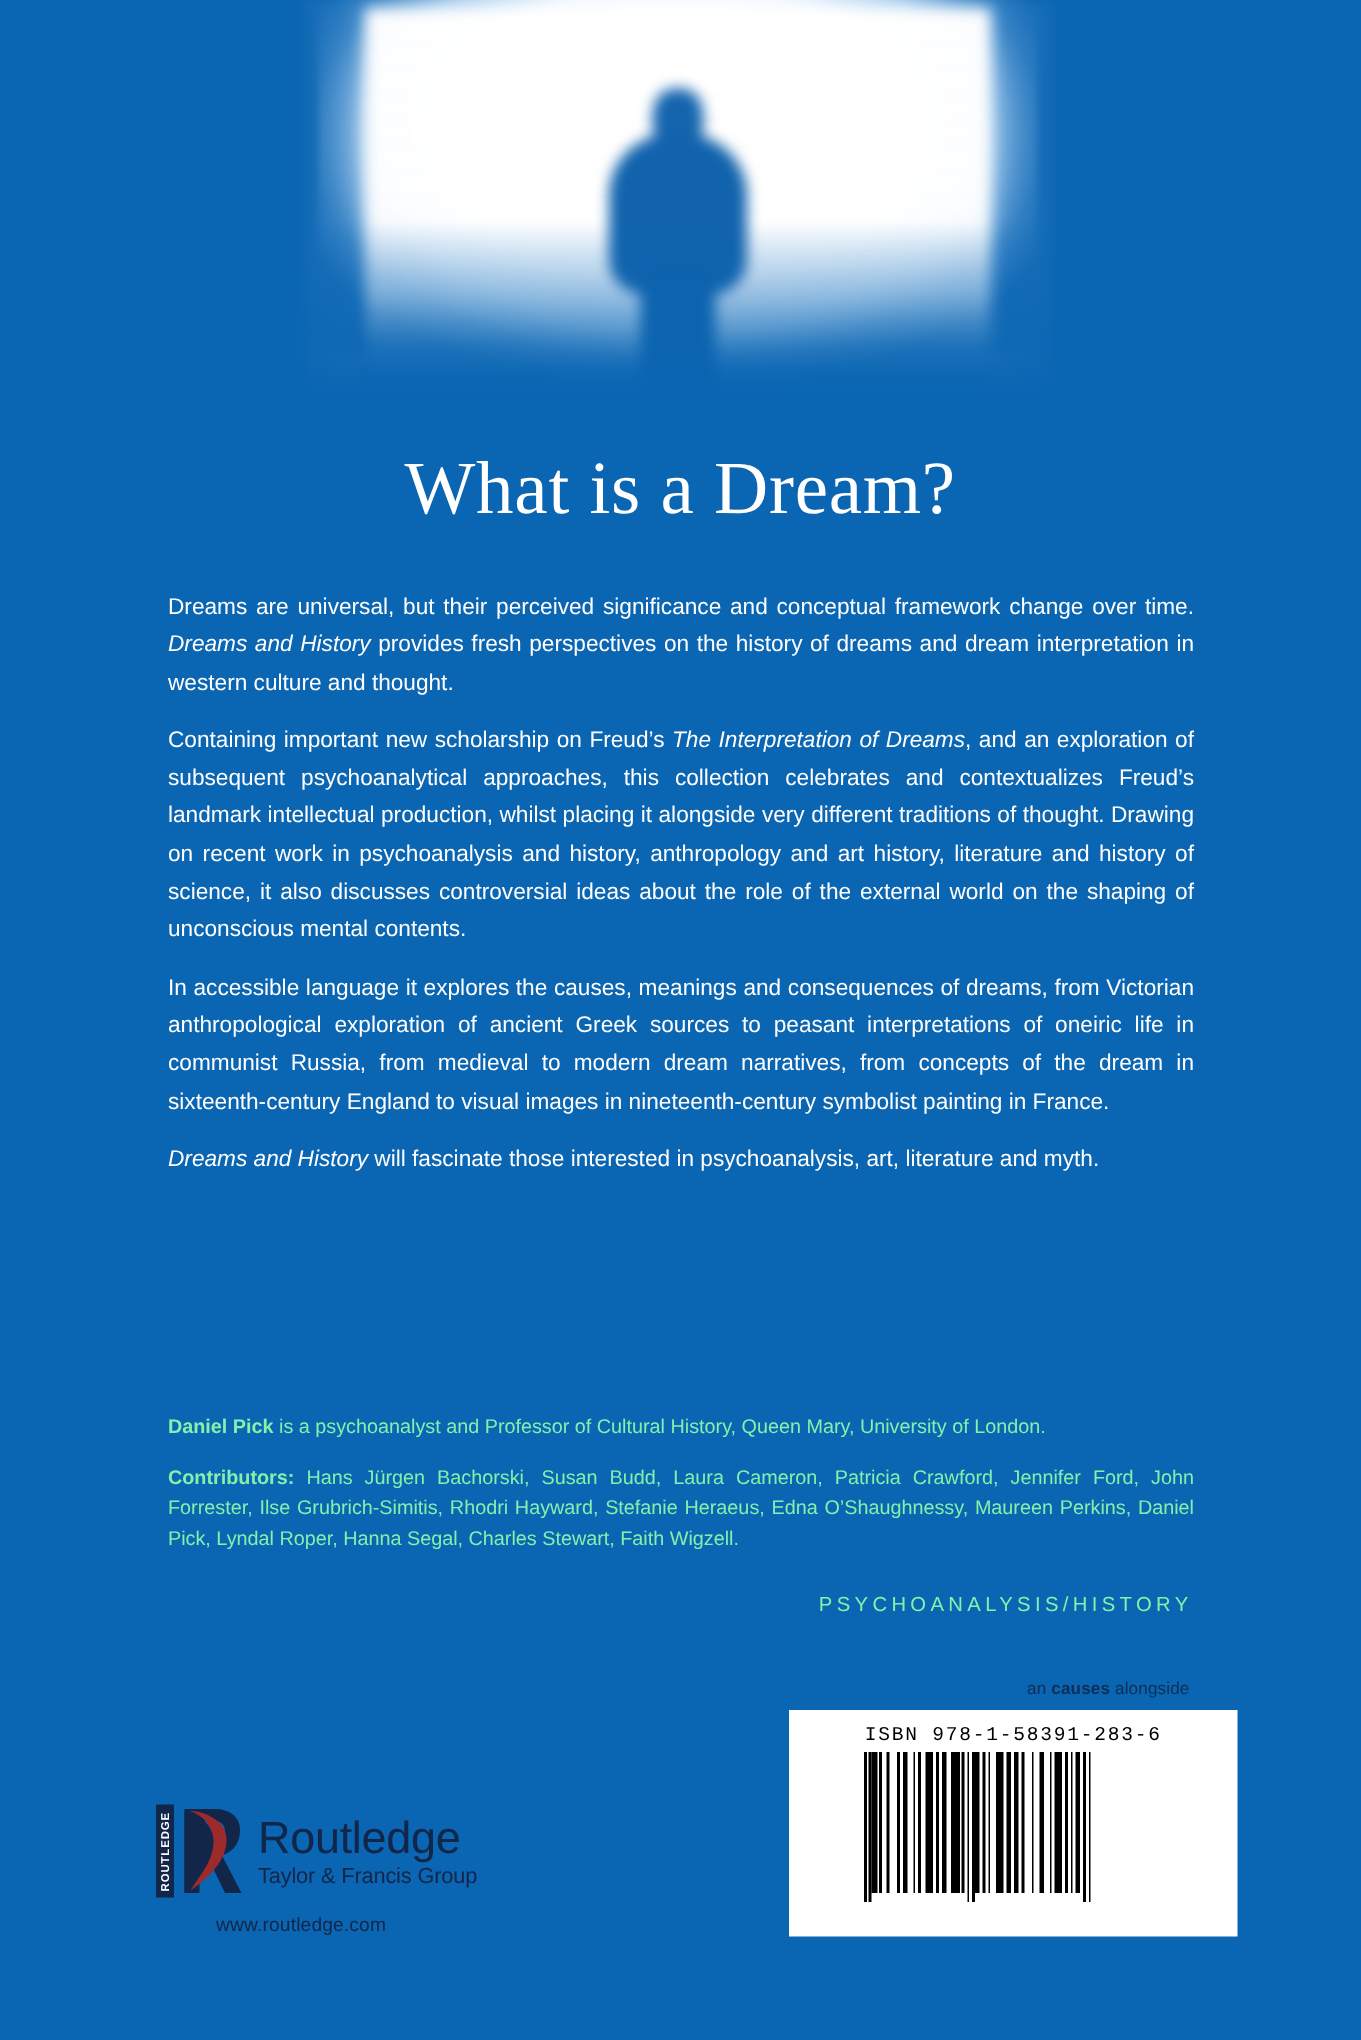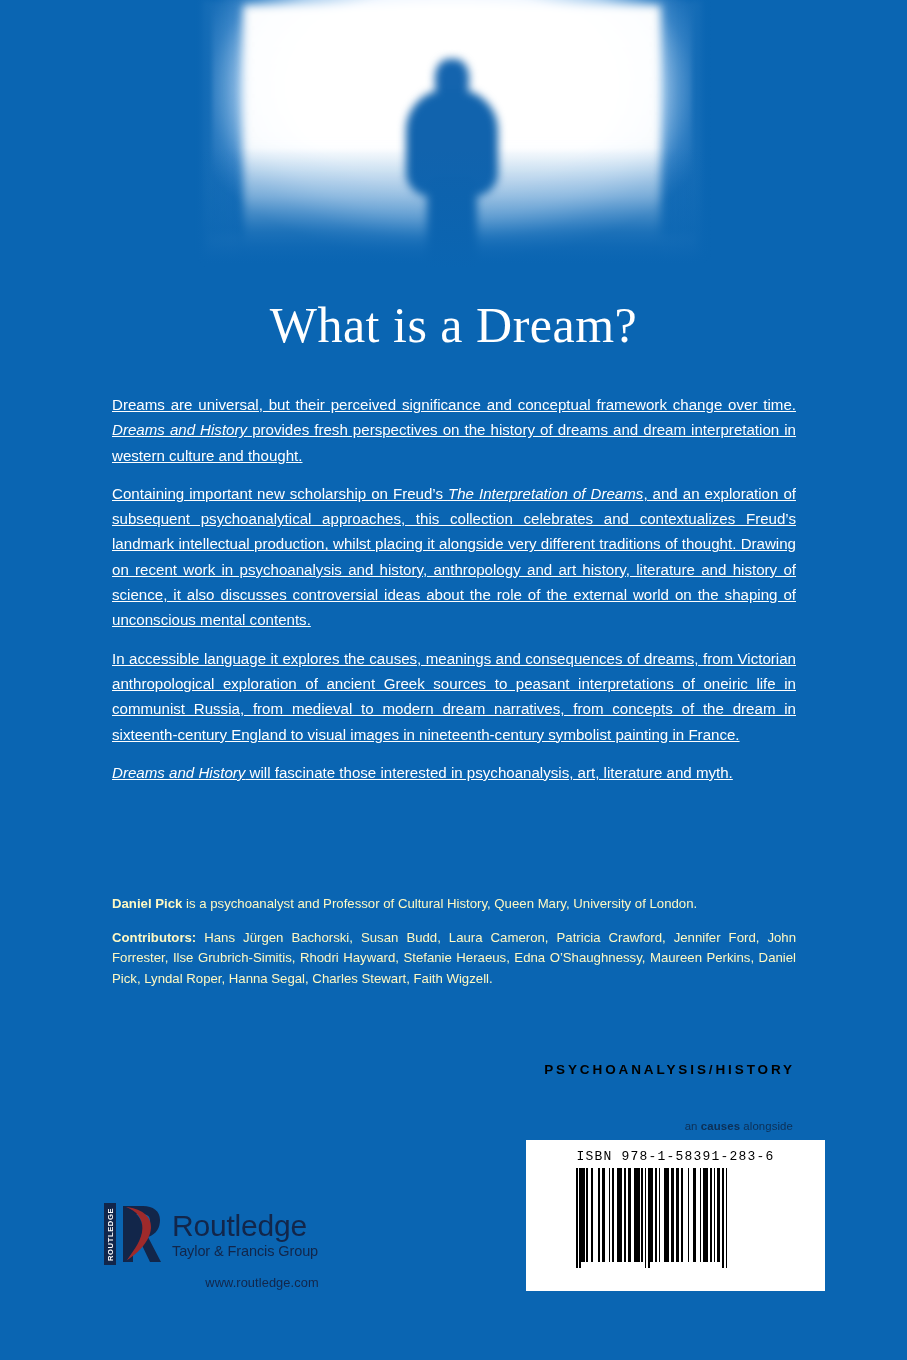--- a/index.html
+++ b/index.html
@@ -125,52 +125,51 @@
 
   
   .blurb {
     position: absolute;
     left: 112px;
     top: 392px;
     width: 684px;
     color: #ffffff;
     font-size: 15.1px;
     line-height: 25.3px;
-    text-decoration: underline;
   }
   .blurb p {
     margin: 0 0 13px 0;
     text-align: justify;
   }
   .blurb p:last-child { margin-bottom: 0; }
   .blurb i { font-style: italic; }
 
   
   .bios {
     position: absolute;
     left: 112px;
-    top: 894px;
+    top: 941px;
     width: 684px;
-    color: #fef9c3;
+    color: #86efac;
     font-size: 13.2px;
     line-height: 20.5px;
   }
   .bios p { margin: 0 0 13px 0; text-align: justify; }
   .bios p:last-child { margin-bottom: 0; }
   .bios b { font-weight: 700; }
 
   
   .category {
     position: absolute;
     right: 112px;
     top: 1062px;
-    color: #000000;
+    color: #86efac;
     font-size: 13.5px;
     letter-spacing: 2.9px;
-    font-weight: 700;
+    font-weight: 400;
   }
 
   
   .informa {
     position: absolute;
     right: 114px;
     top: 1120px;
     color: #0d2f55;
     font-size: 11.4px;
     letter-spacing: 0.1px;
@@ -261,25 +260,24 @@
     letter-spacing: -0.2px;
   }
   .logo-sub {
     font-size: 14.5px;
     line-height: 18px;
     font-weight: 400;
     letter-spacing: -0.1px;
   }
   .logo-url {
     margin-top: 10px;
-    margin-left: 86px;
+    margin-left: 40px;
     color: #12264a;
     font-size: 12.8px;
     letter-spacing: 0.1px;
-    text-align: center;
   }
 </style>
 </head>
 <body>
 
 <div class="cover-photo">
   <div class="photo-inner">
     <div class="glow"></div>
     <div class="glow2"></div>
     <div class="doorbar left"></div>

